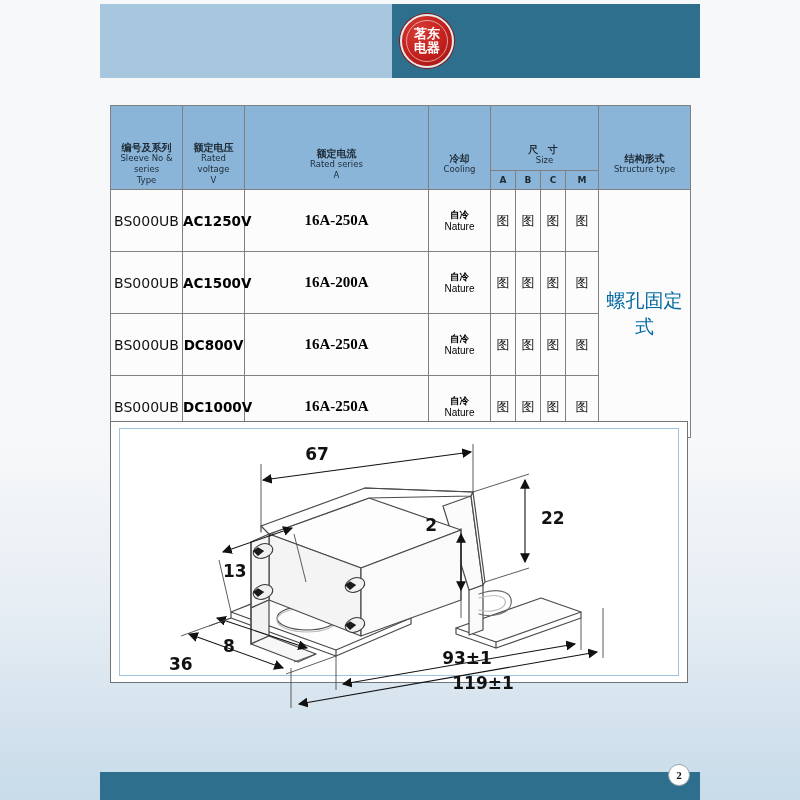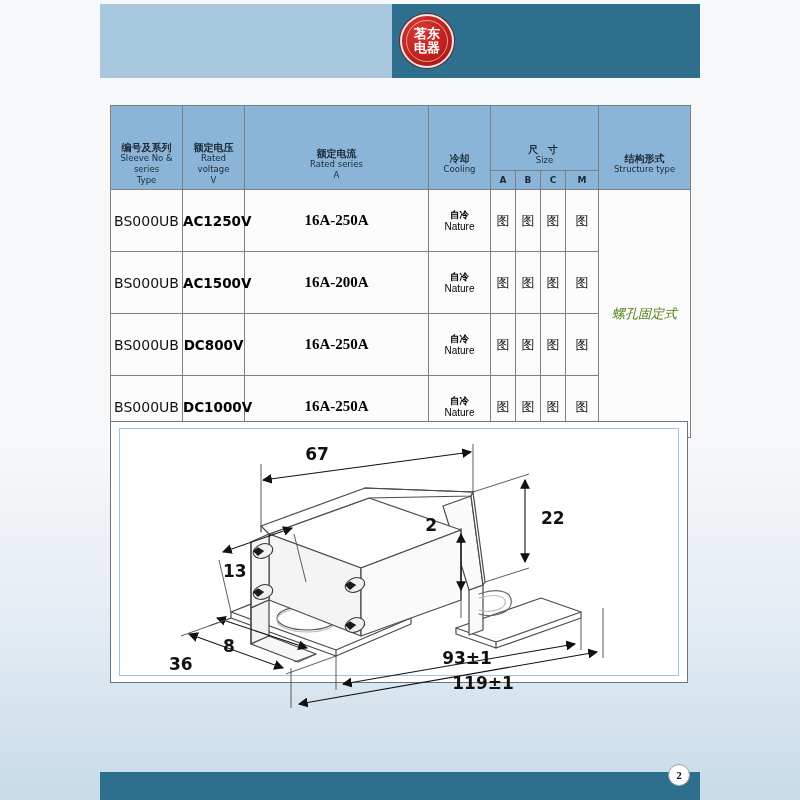--- a/index.html
+++ b/index.html
@@ -136,24 +136,23 @@
     line-height: 12px;
     color: #000;
   }
   .cell-cooling .en { font-size: 10px; font-weight: normal; display: block; }
   .cell-img-ph {
     font-size: 13px;
     font-family: "DejaVu Sans", sans-serif;
     color: #1a1a1a;
   }
   .cell-structure {
-    font-size: 13px;
-    font-family: "DejaVu Sans", sans-serif;
-    color: #4d7c0f;
-    font-style: italic;
+    font-size: 19px;
+    font-family: "DejaVu Sans", sans-serif;
+    color: #0369a1;
   }
 
   
   .drawing-panel {
     position: absolute;
     left: 110px;
     top: 421px;
     width: 578px;
     height: 262px;
     background: #ffffff;

